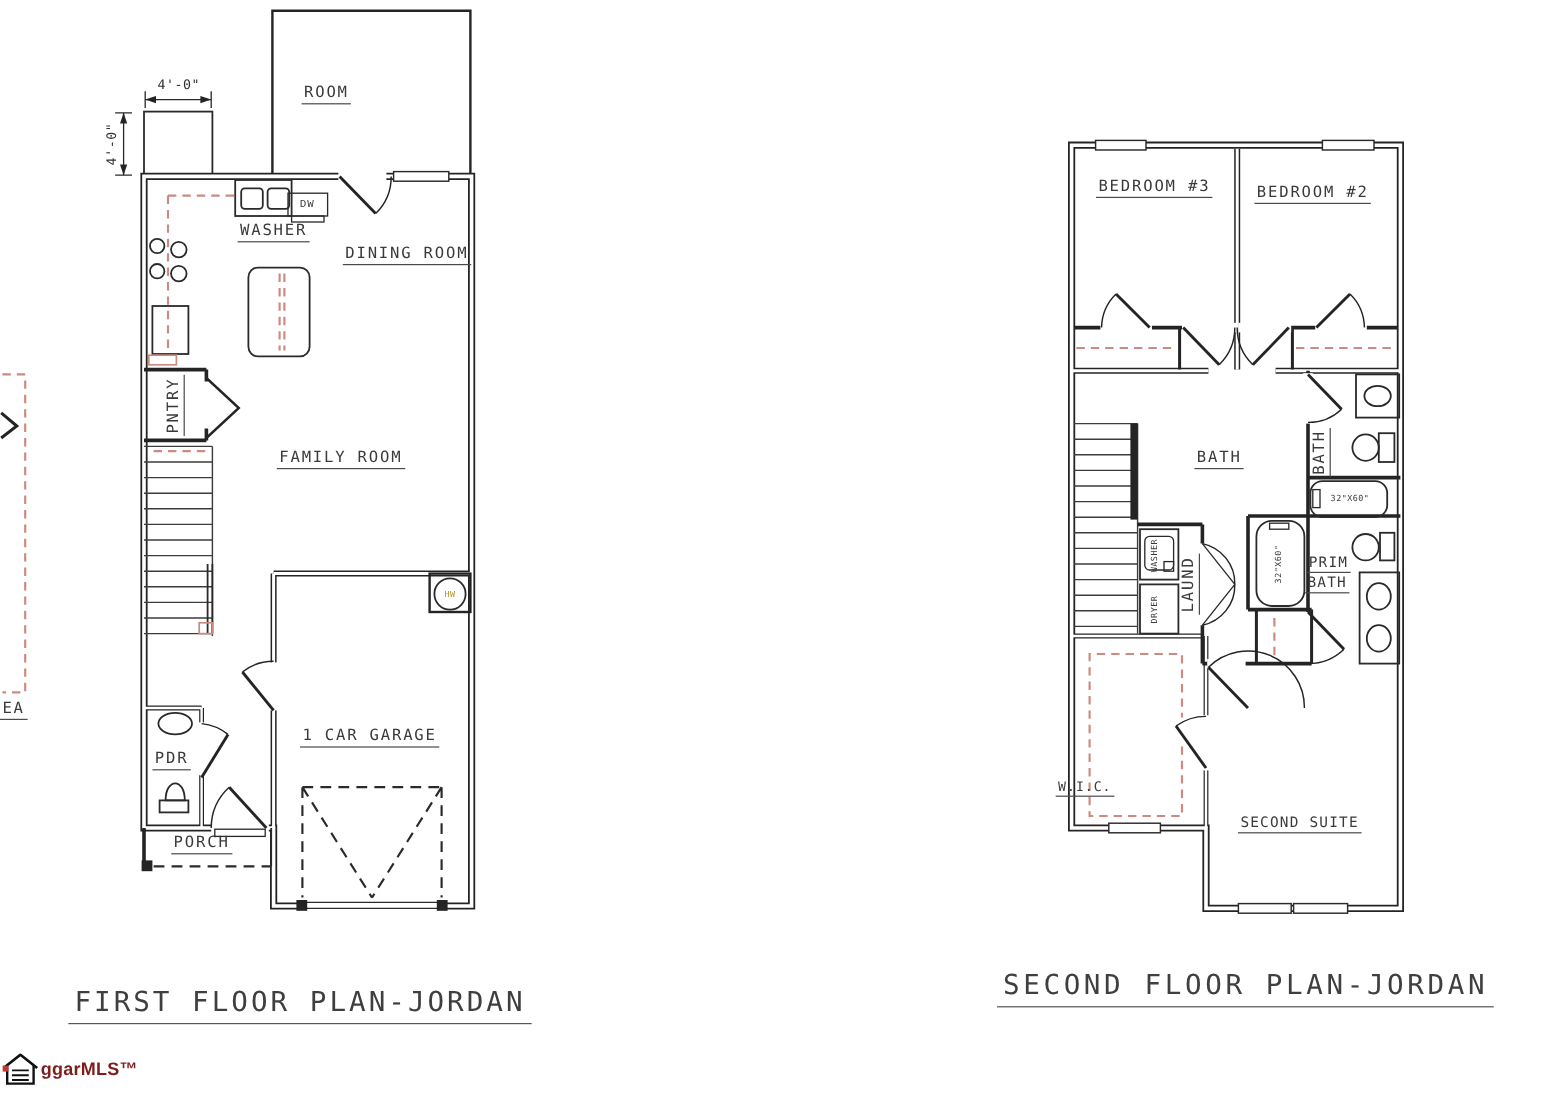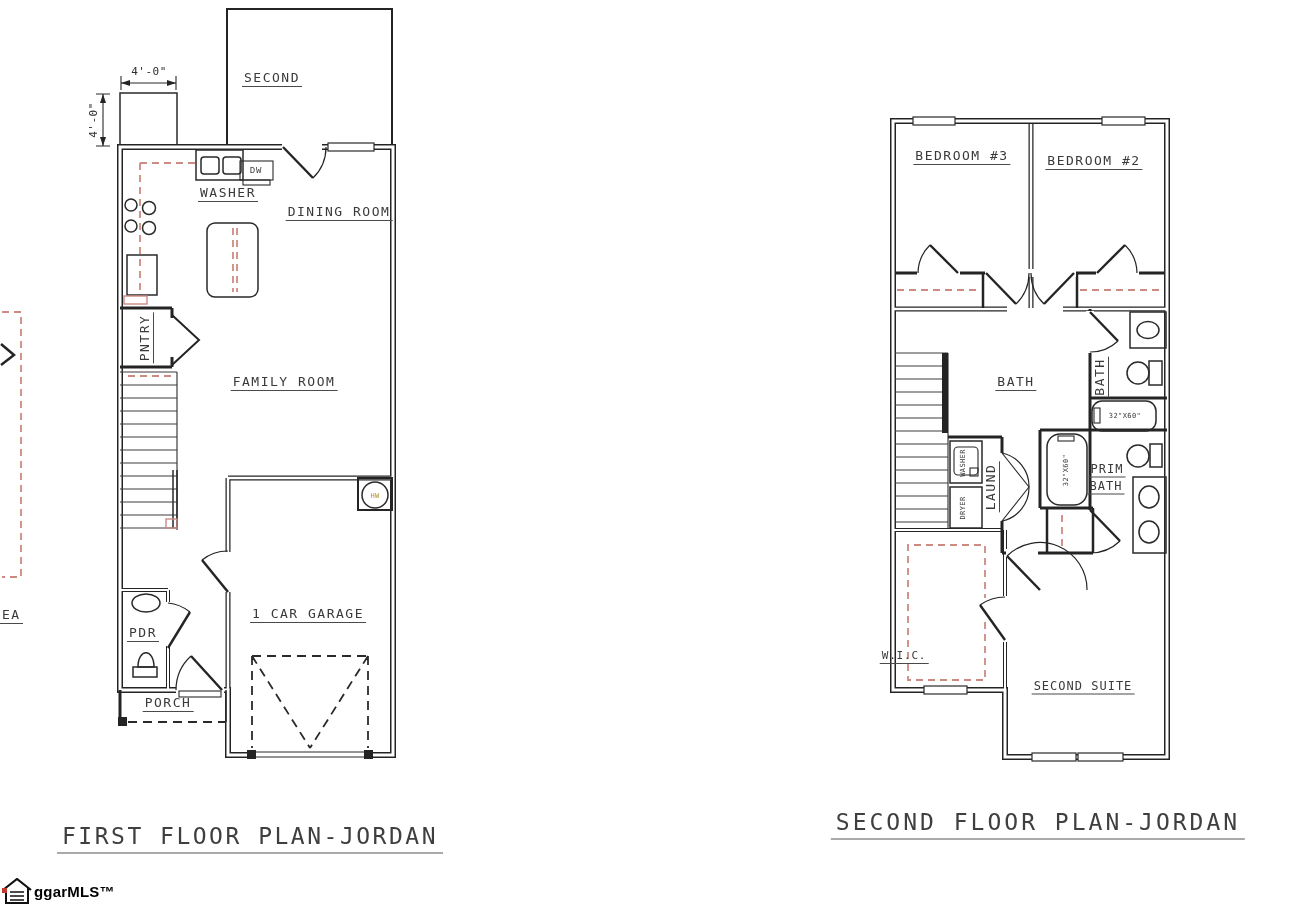--- a/index.html
+++ b/index.html
@@ -31,28 +31,28 @@
   .lbl{position:absolute;color:#3a3a3a;white-space:nowrap;line-height:1;
        font-size:13px;letter-spacing:1.5px;transform:translate(-50%,-50%);}
   .u{border-bottom:1.3px solid #4a4a4a;padding:0 2px 2px 2px;}
   .vert{transform:translate(-50%,-50%) rotate(-90deg);}
   .f12{font-size:12px;letter-spacing:1px;}
   .f11{font-size:11px;letter-spacing:0.8px;}
   .s9{font-size:9px;letter-spacing:0.8px;font-family:Liberation Mono, monospace;}
   .s7{font-size:7px;letter-spacing:0.4px;}
   .dim{font-size:11px;letter-spacing:0.5px;color:#2e2e2e;}
   .hwc{color:#b3912c;}
-  .edge{transform:translateY(-50%);margin-top:24px;}
+  .edge{transform:translateY(-50%);}
   .title{position:absolute;transform:translate(-50%,-50%);white-space:nowrap;line-height:1;
          font-size:23px;color:#3f3f3f;border-bottom:1.6px solid #555;padding:0 5px 5px 5px;}
   .t1{letter-spacing:2.5px;}
   .t2{letter-spacing:3px;}
   .watermark{position:absolute;left:2px;top:878px;display:flex;align-items:center;gap:2px;}
   .watermark span{font-family:"Liberation Sans",sans-serif;font-weight:bold;
-                  font-size:15px;color:#000000;letter-spacing:0.2px;text-align:center;}
+                  font-size:15px;color:#7f1d1d;letter-spacing:0.2px;text-align:center;}
 </style>
 </head>
 <body>
 
 <div class="sheet">
 
   <svg class="linework" width="1300" height="911" viewBox="0 0 1300 911">
 
     <g>
       <path class="red" d="M2,312 H21 V577 H2"></path>
@@ -273,21 +273,21 @@
       </g>
       <g>
         <path class="leaf" d="M1005,640 L980,605"></path>
         <path class="arc" d="M980,605 A43,43 0 0 1 1005,597"></path>
       </g>
 
       <path class="red" d="M985,622 V680 H908 V545 H985 V598"></path>
     </g>
   </svg>
 
-  <div class="lbl u" style="left:272px;top:79px">SECOND</div>
+  <div class="lbl u" style="left:272px;top:79px">ROOM</div>
   <div class="lbl dim" style="left:149px;top:71px">4'-0"</div>
   <div class="lbl dim vert" style="left:93px;top:120px">4'-0"</div>
   <div class="lbl u" style="left:228px;top:194px">WASHER</div>
   <div class="lbl u" style="left:339px;top:213px">DINING ROOM</div>
   <div class="lbl s9" style="left:256px;top:171px">DW</div>
   <div class="lbl u vert" style="left:146px;top:338px">PNTRY</div>
   <div class="lbl u" style="left:284px;top:383px">FAMILY ROOM</div>
   <div class="lbl s7 hwc" style="left:375px;top:496px">HW</div>
   <div class="lbl u" style="left:308px;top:615px">1 CAR GARAGE</div>
   <div class="lbl u" style="left:143px;top:634px">PDR</div>

